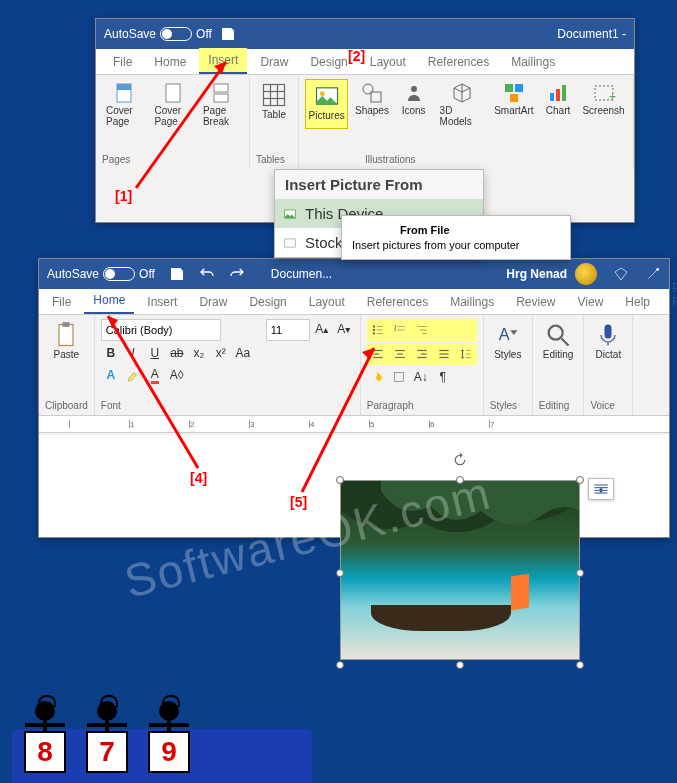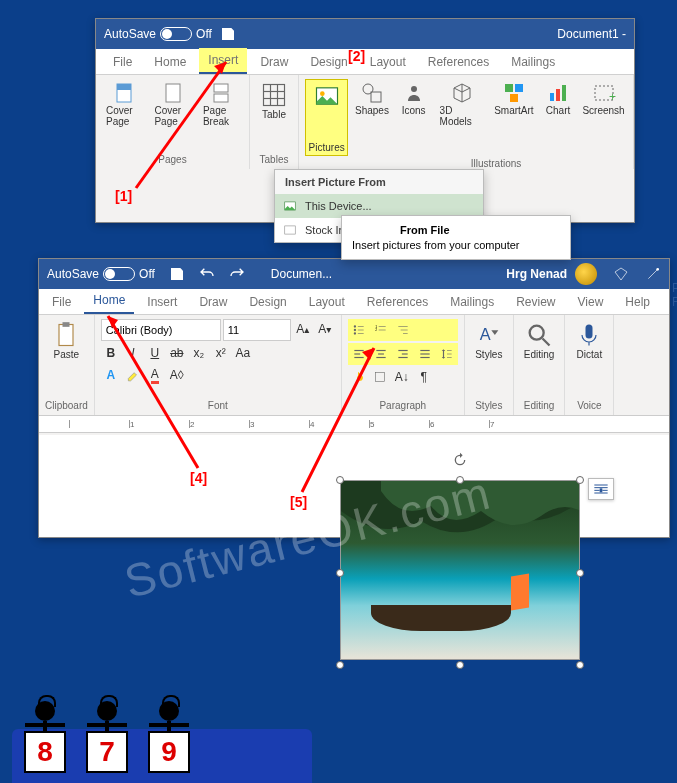--- a/index.html
+++ b/index.html
@@ -14,42 +14,42 @@
   .toggle { width: 32px; height: 14px; border: 1px solid #fff; border-radius: 7px; position: relative; }
   .toggle::after { content: ''; width: 10px; height: 10px; background: #fff; border-radius: 50%; position: absolute; left: 1px; top: 1px; }
   .qat-icon { width: 16px; height: 16px; margin-left: 8px; fill: #fff; }
   .doc-title { margin-left: auto; font-size: 12px; }
   .tabs { height: 26px; background: #fff; display: flex; align-items: flex-end; padding-left: 8px; font-size: 12px; gap: 4px; border-bottom: 1px solid #d0d0d0; }
   .tab { padding: 5px 9px; cursor: pointer; color: #737373; }
   .tab.active { border-bottom: 2px solid #2b579a; color: #2b579a; }
   .tab.highlight { background: #ffff80; border-bottom: 2px solid #2b579a; }
   .ribbon { display: flex; height: 94px; background: #f3f2f1; }
   .group { border-right: 1px solid #ddd; padding: 4px 6px; display: flex; flex-direction: column; justify-content: space-between; }
-  .group-label { font-size: 10px; color: #666; text-align: center; margin-top: 2px; }
+  .group-label { font-size: 10px; color: #666; margin-top: 2px; }
   .btns-row { display: flex; gap: 4px; }
   .ribbon-btn { display: flex; flex-direction: column; align-items: center; font-size: 10px; color: #333; padding: 2px 4px; cursor: pointer; min-width: 36px; }
   .ribbon-btn svg { width: 24px; height: 24px; }
   .ribbon-btn.big svg { width: 28px; height: 28px; }
-  .ribbon-btn.highlight { background: #ffff80; border: 1px solid #d0c000; gap: 32px; }
-  .dropdown-menu { position: absolute; left: 178px; top: 150px; width: 210px; background: #fff; border: 1px solid #bbb; box-shadow: 0 4px 10px rgba(0,0,0,.25); font-size: 11px; z-index: 10; }
+  .ribbon-btn.highlight { background: #ffff80; border: 1px solid #d0c000; }
+  .dropdown-menu { position: absolute; left: 178px; top: 150px; width: 210px; background: #fff; border: 1px solid #bbb; box-shadow: 0 4px 10px rgba(0,0,0,.25); font-size: 15px; z-index: 10; }
   .dd-header { padding: 6px 10px; font-weight: 600; color: #444; background: #f6f6f6; }
   .dd-item { padding: 6px 10px 6px 30px; display: flex; align-items: center; color: #333; position: relative; cursor: pointer; }
   .dd-item.sel { background: #cfe3cf; }
   .dd-item svg { position: absolute; left: 8px; width: 14px; height: 14px; }
   .tooltip { position: absolute; left: 245px; top: 196px; width: 230px; background: #fff; border: 1px solid #bbb; box-shadow: 0 4px 10px rgba(0,0,0,.25); padding: 8px 10px; font-size: 11px; z-index: 11; }
   .tooltip .tt-title { font-weight: 600; margin-bottom: 3px; padding-left: 48px; }
   .callout { position: absolute; color: #ff0000; font-weight: 700; font-size: 14px; pointer-events: none; }
   .arrow { position: absolute; pointer-events: none; }
   
   .panel2 { left: 38px; top: 258px; width: 632px; height: 280px; }
   .panel2 .tabs { padding-left: 4px; }
   .panel2 .ribbon { height: 100px; }
   .font-group { display: flex; flex-direction: column; gap: 2px; }
   .combo { height: 22px; border: 1px solid #ccc; background: #fff; font-size: 11px; display: flex; align-items: center; padding: 0 4px; }
-  .combo.small { width: 68px; }
+  .combo.small { width: 44px; margin-left: 43px; }
   .combo.font { width: 120px; }
   .mini-row { display: flex; gap: 2px; }
   .mini-btn { width: 20px; height: 20px; display: flex; align-items: center; justify-content: center; font-size: 12px; cursor: pointer; color: #333; }
   .mini-btn svg { width: 14px; height: 14px; }
   .para-highlight { background: #ffff80; padding: 1px; }
   .ruler { height: 18px; background: #fff; border-top: 1px solid #ccc; border-bottom: 1px solid #ccc; display: flex; align-items: center; font-size: 8px; color: #666; padding-left: 30px; position: relative; }
   .ruler-seg { width: 60px; border-left: 1px solid #999; height: 8px; position: relative; }
   
   .pic-container { position: absolute; left: 320px; top: 460px; width: 280px; height: 225px; }
   .pic-container .pic { width: 240px; height: 180px; background: linear-gradient(180deg,#1c3a1e 0%,#2d5a32 35%,#0aa0b8 55%,#7fd0da 70%,#e8e4d8 100%); border: 1px solid #999; position: relative; overflow: hidden; margin: 20px; }

